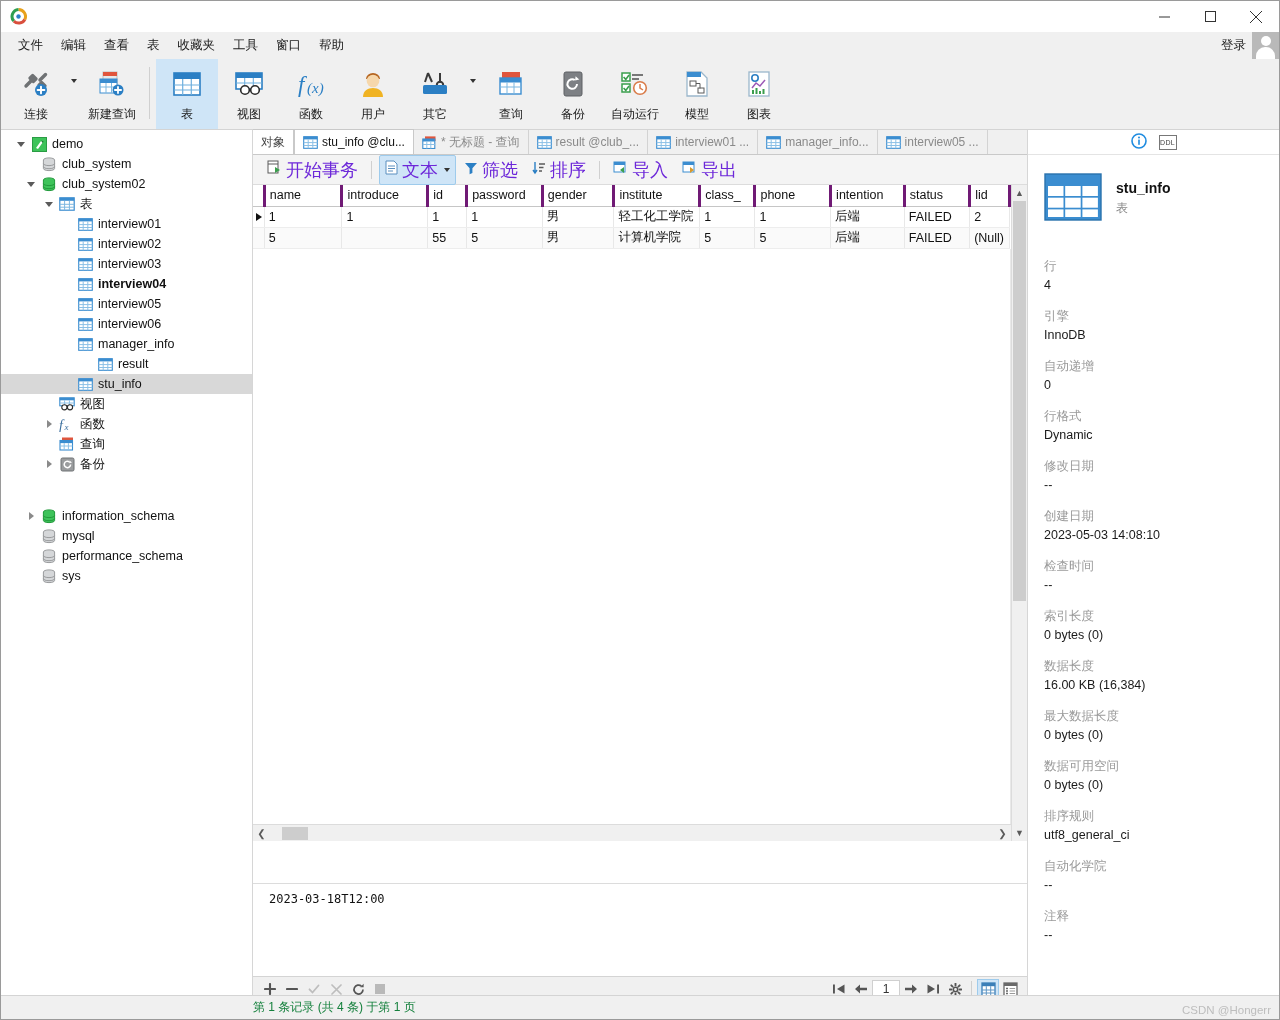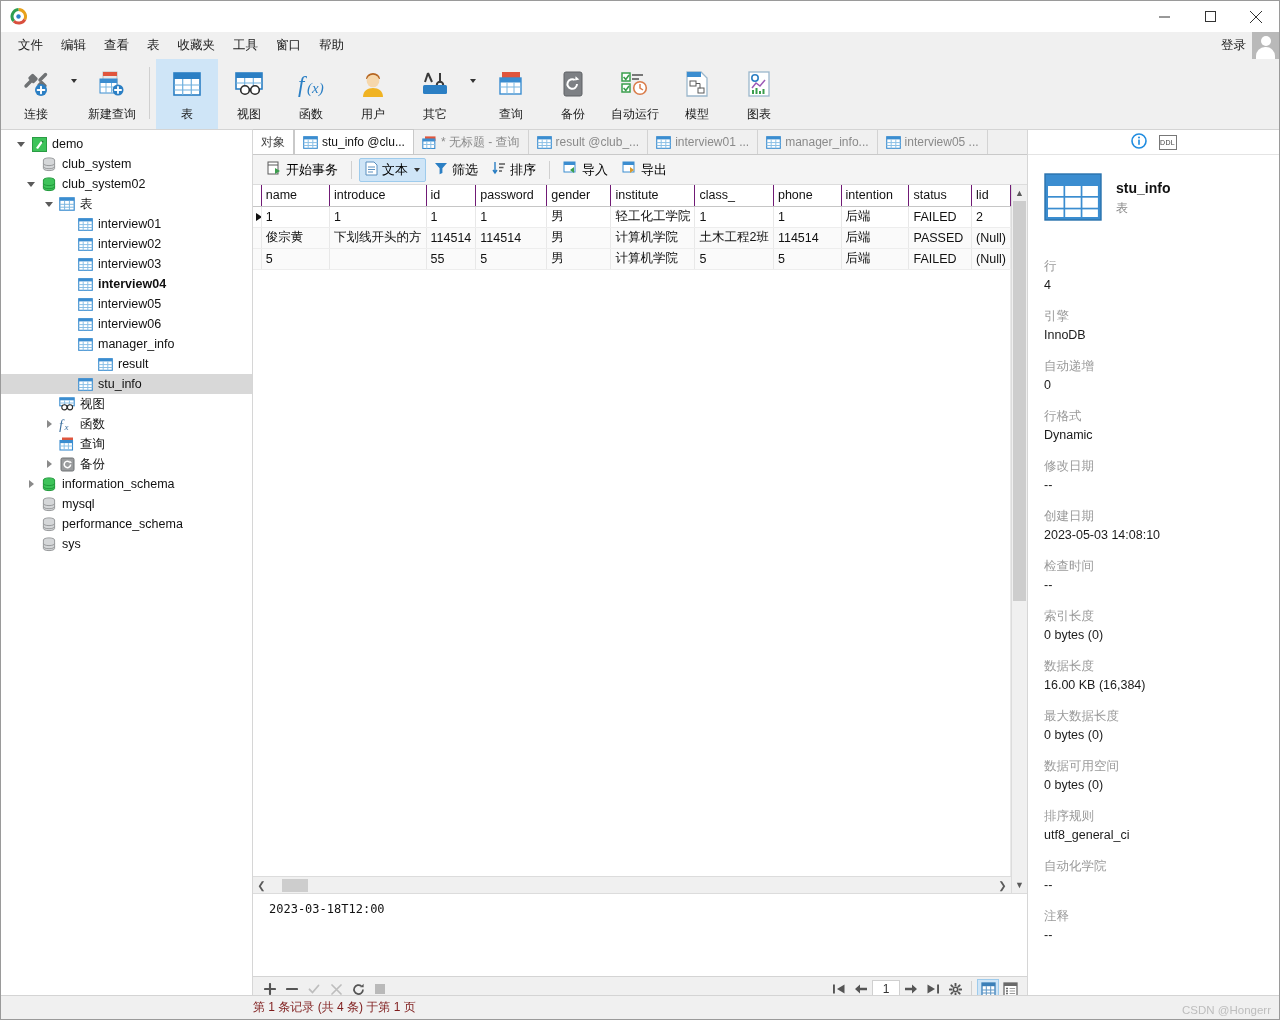--- a/index.html
+++ b/index.html
@@ -76,32 +76,32 @@
   .tab.object { color:#444; background:#fff; border-right:1px solid #c9c9c9;
                 border-top:1px solid #c9c9c9; height:25px; }
   .tab.active { background:#fff; color:#111; font-weight:normal;
                 border-top:1px solid #c9c9c9; border-left:1px solid #c9c9c9;
                 border-right:1px solid #c9c9c9; height:25px;}
 
   
   .gridbar { height:30px; background:#f4f4f4; display:flex; align-items:center;
              gap:2px; padding:0 8px; border-bottom:1px solid #dcdcdc; }
   .gb-btn { display:flex; align-items:center; gap:4px; padding:3px 6px;
-            font-size:13px; color:#000000; cursor:default; border-radius:2px;}
+            font-size:18px; color:#6d28d9; cursor:default; border-radius:2px;}
   .gb-btn.on { background:#cfe5f7; border:1px solid #9ecbec; padding:2px 5px;}
   .gb-sep { width:1px; height:18px; background:#d0d0d0; margin:0 5px; }
   .gb-caret { width:0;height:0;border-style:solid;border-width:4px 3.5px 0 3.5px;
               border-color:#333 transparent transparent transparent; margin-left:2px;}
 
   
   .gridwrap { flex:1; display:flex; min-height:0; }
   .gridcol { flex:1; display:flex; flex-direction:column; min-width:0; }
   table.grid { border-collapse:collapse; table-layout:fixed; font-size:12.5px; }
   table.grid th { height:21px; background:#fff; font-weight:normal; text-align:left;
-                  padding:0 4px; border-right:1px solid #701a75;
+                  padding:0 4px; border-right:3px solid #701a75;
                   border-bottom:1px solid #c6c6c6; color:#111;
                   overflow:hidden; white-space:nowrap; }
   table.grid td { height:21px; padding:0 4px; border-right:1px solid #e8e8e8;
                   border-bottom:1px solid #ededed; color:#111;
                   overflow:hidden; white-space:nowrap; }
   table.grid tr.alt td { background:#fafafa; }
   td.nullv { color:#b6b6cf; }
   .rowmark { width:11px; border-right:1px solid #e2e2e2; background:#fff;
              position:relative; padding:0 !important; }
   .rowmark.cur::after { content:""; position:absolute; left:3px; top:6px;
@@ -120,23 +120,23 @@
 
   
   .hscroll { height:17px; background:#f0f0f0; border-top:1px solid #dcdcdc;
              display:flex; align-items:center; }
   .hs-arrow { width:17px; text-align:center; color:#5a5a5a; font-size:10px; }
   .hs-track { flex:1; position:relative; height:13px; }
   .hs-thumb { position:absolute; left:12px; top:0; width:26px; height:13px;
               background:#cdcdcd; }
 
   
-  .preview { height:83px; background:#fff; border-top:1px solid #dcdcdc;
+  .preview { height:93px; background:#fff; border-top:1px solid #dcdcdc;
              padding:8px 0 0 16px; font-family:"DejaVu Sans Mono","Liberation Mono",monospace;
-             font-size:12px; color:#111; }
+             font-size:12px; color:#111;margin-top:42px; }
 
   
   .navbar { height:25px; background:#f0f0f0; border-top:1px solid #d4d4d4;
             display:flex; align-items:center; padding:0 6px; }
   .nb-btn { width:22px; height:20px; display:flex; align-items:center;
             justify-content:center; color:#555; font-size:13px; cursor:default;}
   .nb-btn.dim { color:#bdbdbd; }
   .nb-spacer { flex:1; }
   .pagebox { width:28px; height:18px; background:#fff; border:1px solid #d0d0d0;
              text-align:center; font-size:12px; line-height:16px; color:#333;}
@@ -157,21 +157,21 @@
   .ip-k { font-size:12.5px; color:#9a9a9a; margin-top:16px; }
   .ip-v { font-size:12.5px; color:#1a1a1a; margin-top:3px; }
 
   
   .statusbar { position:absolute; left:0; bottom:0; width:1278px; height:24px;
                background:#f0f0f0; border-top:1px solid #d4d4d4;
                display:flex; align-items:center; }
   .sb-left { width:252px; }
   .sb-sql { flex:1; font-size:12px; color:#1a1a1a; padding-left:8px;
             border-left:1px solid #d8d8d8; }
-  .sb-right { font-size:12px; color:#7f1d1d; padding-right:10px; }
+  .sb-right { font-size:12px; color:#15803d; padding-right:10px; }
   .watermark { position:absolute; right:8px; bottom:3px; font-size:11.5px;
                color:#bdbdbd; pointer-events:none; }
 </style>
 </head>
 <body>
 
 <div class="app">
 
   <div class="titlebar">
     <span class="tb-logo">
@@ -581,21 +581,21 @@
             </span>
             <span class="ticon">
               <svg width="15" height="15" viewBox="0 0 15 15">
                 <rect x="1" y="1" width="13" height="13" rx="1.5" fill="#9a9c9e" stroke="#6f7274"></rect>
                 <path d="M10.6 7.5a3.2 3.2 0 1 1-1.4-2.7" fill="none" stroke="#fff" stroke-width="1.5"></path>
                 <path d="M9.5 3.5l-0.3 2.7 2.8-0.7z" fill="#fff"></path>
               </svg>
             </span>
             <span class="tlabel">备份</span>
           </div>
-          <div class="tree-row" style="padding-left: 22px;">
+          <div class="tree-row" style="padding-left: 22px; margin-top: 32px;">
             <span class="tw">
               <span class="chev right"></span>
             </span>
             <span class="ticon">
               <svg width="14" height="15" viewBox="0 0 14 15">
                 <ellipse cx="7" cy="3" rx="5.6" ry="2.1" fill="#3ec35a" stroke="#229a3c"></ellipse>
                 <path d="M1.4 3v8.5c0 1.2 2.5 2.1 5.6 2.1s5.6-.9 5.6-2.1V3" fill="#3ec35a" stroke="#229a3c"></path>
                 <path d="M1.4 6.5c0 1.2 2.5 2.1 5.6 2.1s5.6-.9 5.6-2.1M1.4 9.6c0 1.2 2.5 2.1 5.6 2.1s5.6-.9 5.6-2.1" fill="none" stroke="#229a3c"></path>
               </svg>
             </span>
@@ -812,34 +812,20 @@
                     <td class="">男</td>
                     <td class="">轻工化工学院</td>
                     <td class="">1</td>
                     <td class="">1</td>
                     <td class="">后端</td>
                     <td class="">FAILED</td>
                     <td class="">2</td>
                   </tr>
                   <tr class="alt">
                     <td class="rowmark"></td>
-                    <td class="">俊宗黄</td>
-                    <td class="">下划线开头的方</td>
-                    <td class="">114514</td>
-                    <td class="">114514</td>
-                    <td class="">男</td>
-                    <td class="">计算机学院</td>
-                    <td class="">土木工程2班</td>
-                    <td class="">114514</td>
-                    <td class="">后端</td>
-                    <td class="">PASSED</td>
-                    <td class="nullv">(Null)</td>
-                  </tr>
-                  <tr class="alt">
-                    <td class="rowmark"></td>
                     <td class="">5</td>
                     <td class=""></td>
                     <td class="">55</td>
                     <td class="">5</td>
                     <td class="">男</td>
                     <td class="">计算机学院</td>
                     <td class="">5</td>
                     <td class="">5</td>
                     <td class="">后端</td>
                     <td class="">FAILED</td>

